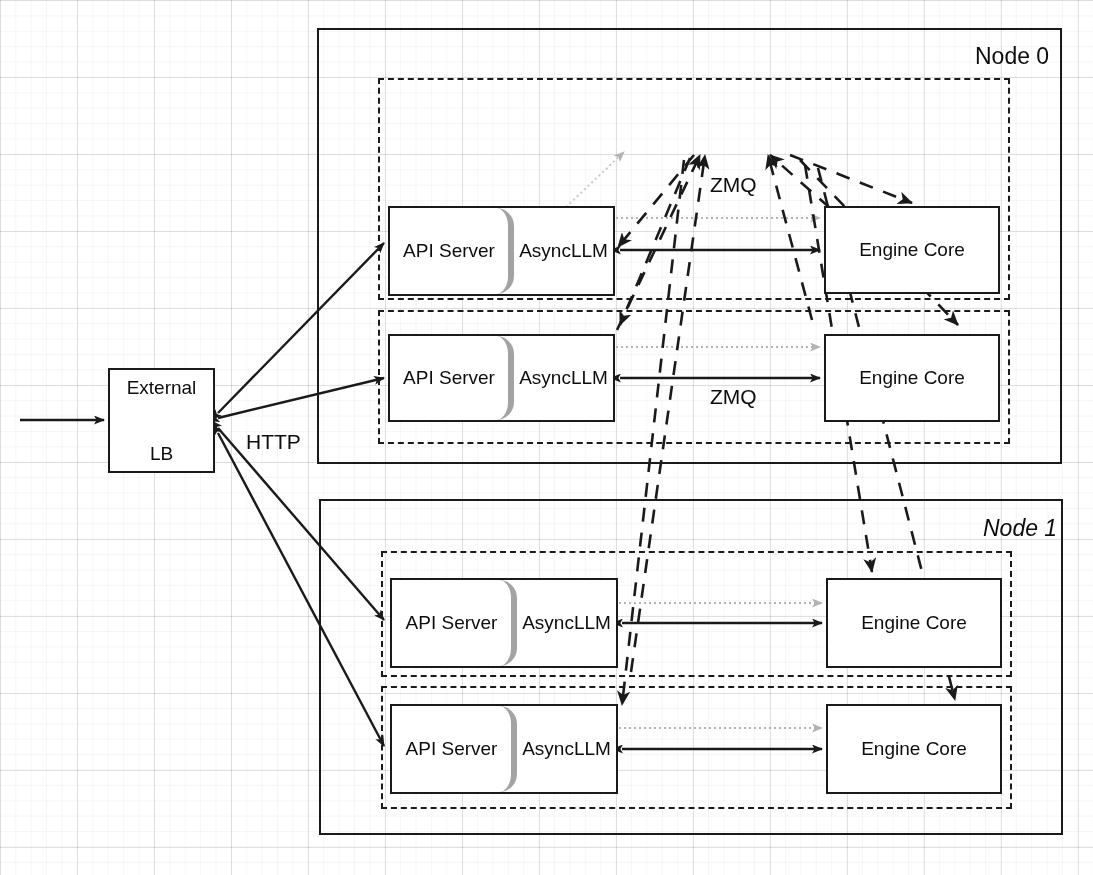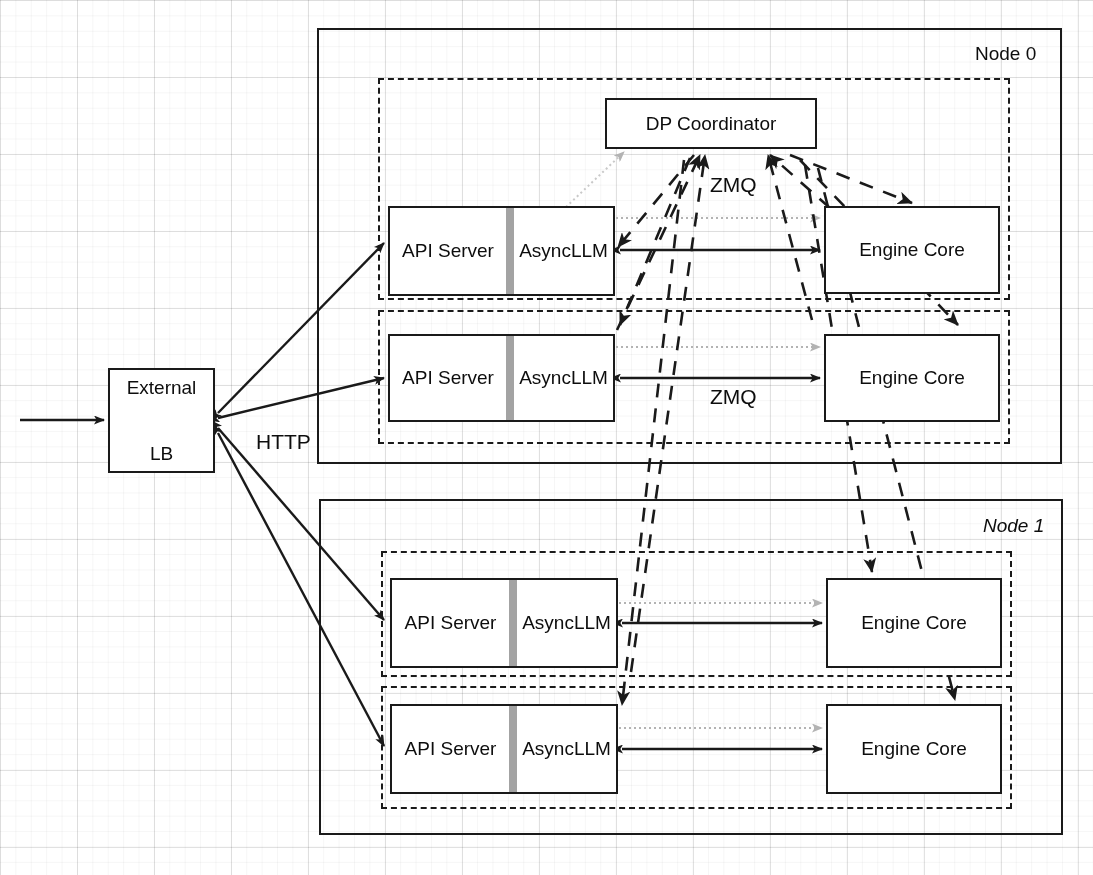--- a/index.html
+++ b/index.html
@@ -25,21 +25,21 @@
   svg#wires{position:absolute;left:0;top:0;width:1093px;height:875px;overflow:visible;}
 
   .node-box{
     position:absolute;
     border:2px solid #1a1a1a;
     background:transparent;
     box-sizing:border-box;
   }
   .node-label{
     position:absolute;
-    font-size:19px;
+    font-size:23px;
     color:#0d0d0d;
     white-space:nowrap;
   }
   .dash-group{
     position:absolute;
     border:2px dashed #1a1a1a;
     background:transparent;
     box-sizing:border-box;
   }
   .unit{
@@ -54,21 +54,21 @@
   .unit .cell{
     height:100%;
     display:flex;
     align-items:center;
     justify-content:center;
     font-size:19px;
     color:#0d0d0d;
     white-space:nowrap;
     box-sizing:border-box;
   }
-  .unit .cell.left{border-right:8px solid #a3a3a3;}
+  .unit .cell.left{border-right:6px solid #a3a3a3;border-radius:18px;}
   .plain-box{
     position:absolute;
     border:2px solid #1a1a1a;
     background:#ffffff;
     box-sizing:border-box;
     display:flex;align-items:center;justify-content:center;
     font-size:19px;color:#0d0d0d;white-space:nowrap;
     z-index:5;
   }
   .edge-label{
@@ -155,28 +155,25 @@
       <path d="M805,165 L872,572" marker-end="url(#ah-big)"></path>
 
       <path d="M818,168 L955,700" marker-end="url(#ah-big)"></path>
     </g>
   </svg>
 
   <div class="plain-box" style="left:108px;top:368px;width:107px;height:105px;flex-direction:column;line-height:1.35;gap:40px;">
     <span>External</span>
     <span>LB</span>
   </div>
-  <div class="edge-label" style="left:256px;top:430px;">HTTP</div>
+  <div class="edge-label" style="left:246px;top:430px;">HTTP</div>
 
   <div class="node-box" style="left:317px;top:28px;width:745px;height:436px;"></div>
   <div class="node-label" style="left:975px;top:43px;">Node 0</div>
 
-  <div class="plain-box" style="left:605px;top:98px;width:212px;height:51px;">
-    <span>DP Coordinator</span>
-  </div>
   <div class="edge-label" style="left:710px;top:173px;">ZMQ</div>
 
   <div class="dash-group" style="left:378px;top:78px;width:632px;height:222px;"></div>
   <div class="unit" style="left:388px;top:206px;width:227px;height:90px;">
     <div class="cell left" style="width:124px;">
       <span>API Server</span>
     </div>
     <div class="cell" style="width:99px;">
       <span>AsyncLLM</span>
     </div>

